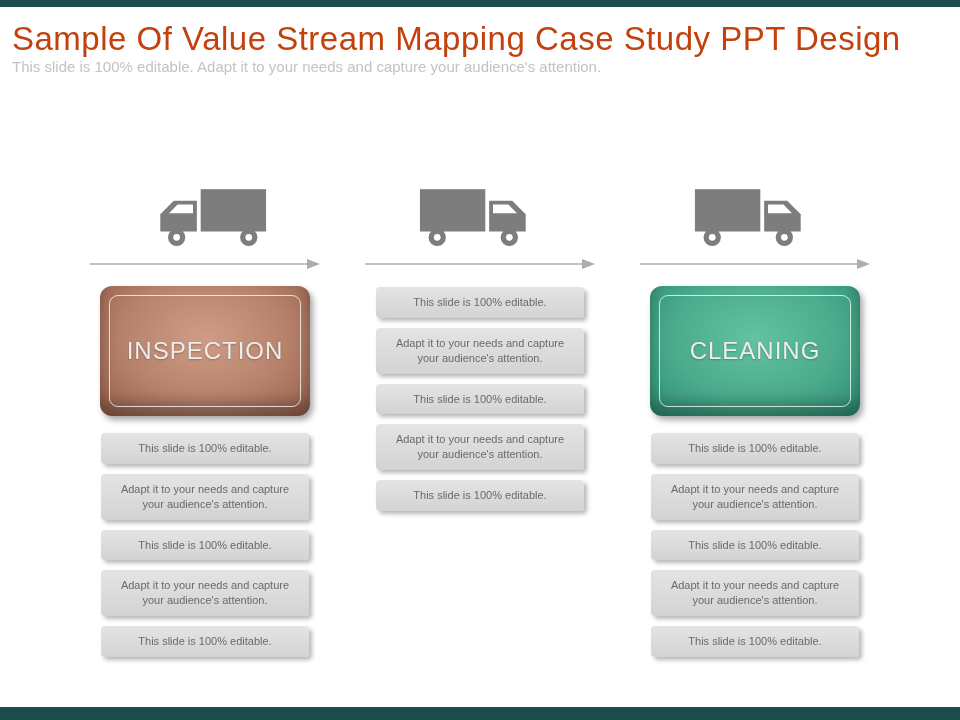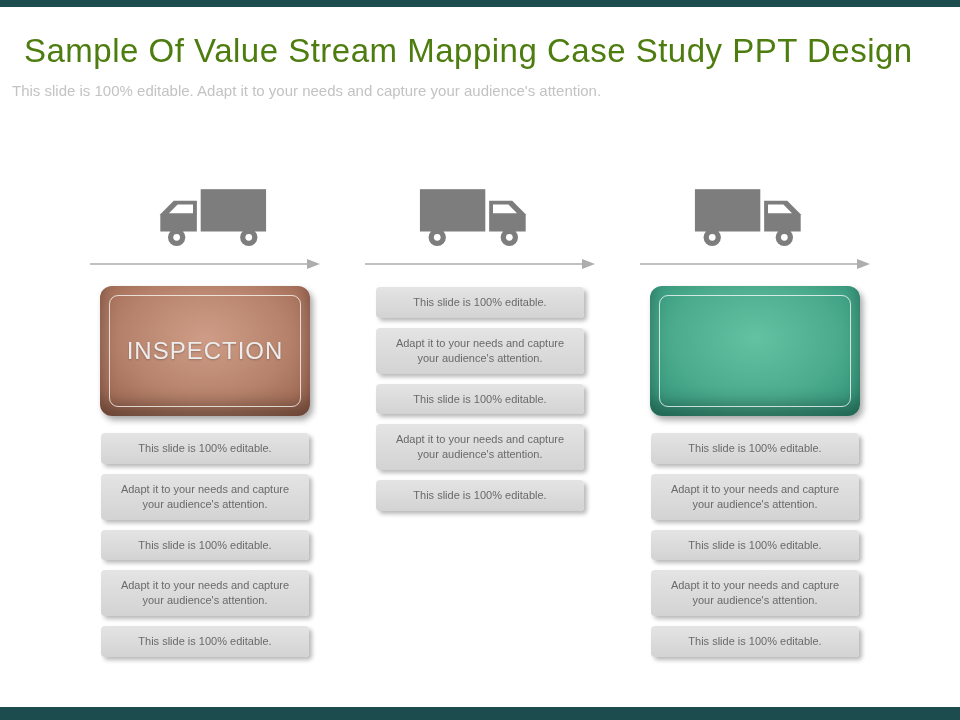--- a/index.html
+++ b/index.html
@@ -4,21 +4,21 @@
 <style>
   html,body{margin:0;padding:0;}
   body{
     width:960px;height:720px;position:relative;overflow:hidden;
     background:#ffffff;font-family:"Liberation Sans",sans-serif;
   }
   .top-bar{position:absolute;top:0;left:0;width:960px;height:7px;background:#1c4c4e;}
   .bottom-bar{position:absolute;bottom:0;left:0;width:960px;height:13px;background:#1c4c4e;}
 
   .header{position:absolute;top:20px;left:12px;right:12px;}
-  .title{font-size:33px;font-weight:400;color:#4d7c0f;letter-spacing:.5px;margin:12px;}
+  .title{font-size:33px;font-weight:400;color:#c2410c;letter-spacing:.5px;margin:0;}
   .subtitle{font-size:15px;color:#c3c3c3;}
 
   .columns{
     position:absolute;top:182px;left:90px;width:780px;
     display:flex;gap:45px;
   }
   .column{width:230px;display:flex;flex-direction:column;align-items:center;}
 
   .truck-wrap{height:70px;display:flex;align-items:flex-end;justify-content:center;}
   .arrow-wrap{width:230px;height:12px;margin-top:6px;}
@@ -138,20 +138,21 @@
       </svg>
     </div>
     <div class="arrow-wrap">
       <svg width="230" height="12" viewBox="0 0 230 12">
         <line x1="0" y1="6" x2="217" y2="6" stroke="#adadad" stroke-width="1.5"></line>
         <polygon points="217,1 230,6 217,11" fill="#adadad"></polygon>
       </svg>
     </div>
     <div class="stage-card card-cleaning">
       <div class="inner-frame"></div>
+      <div class="stage-label">CLEANING</div>
     </div>
     <div class="boxes">
       <div class="info-box">This slide is 100% editable.</div>
       <div class="info-box">Adapt it to your needs and capture your audience's attention.</div>
       <div class="info-box">This slide is 100% editable.</div>
       <div class="info-box">Adapt it to your needs and capture your audience's attention.</div>
       <div class="info-box">This slide is 100% editable.</div>
     </div>
   </div>
 

